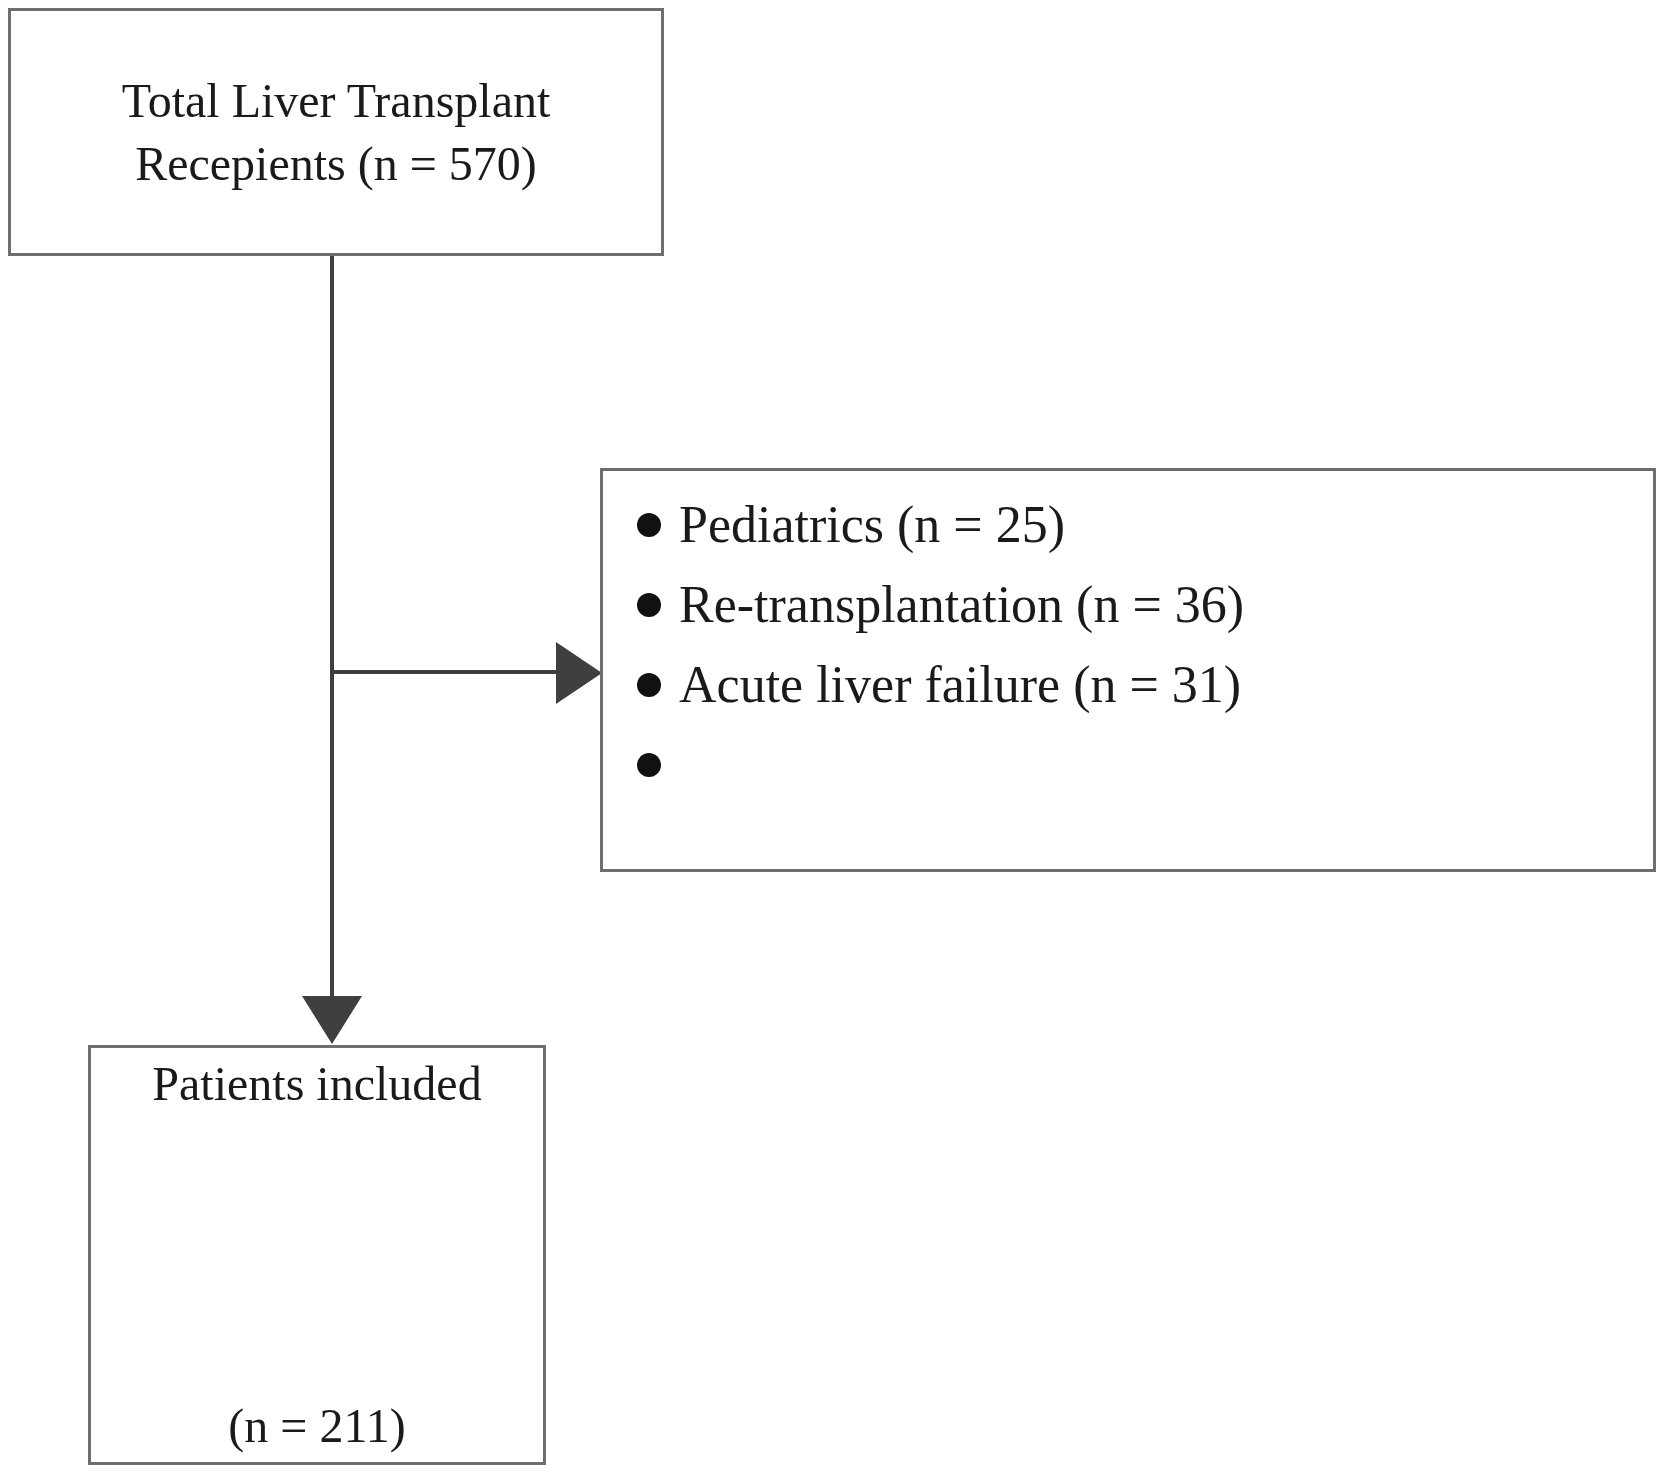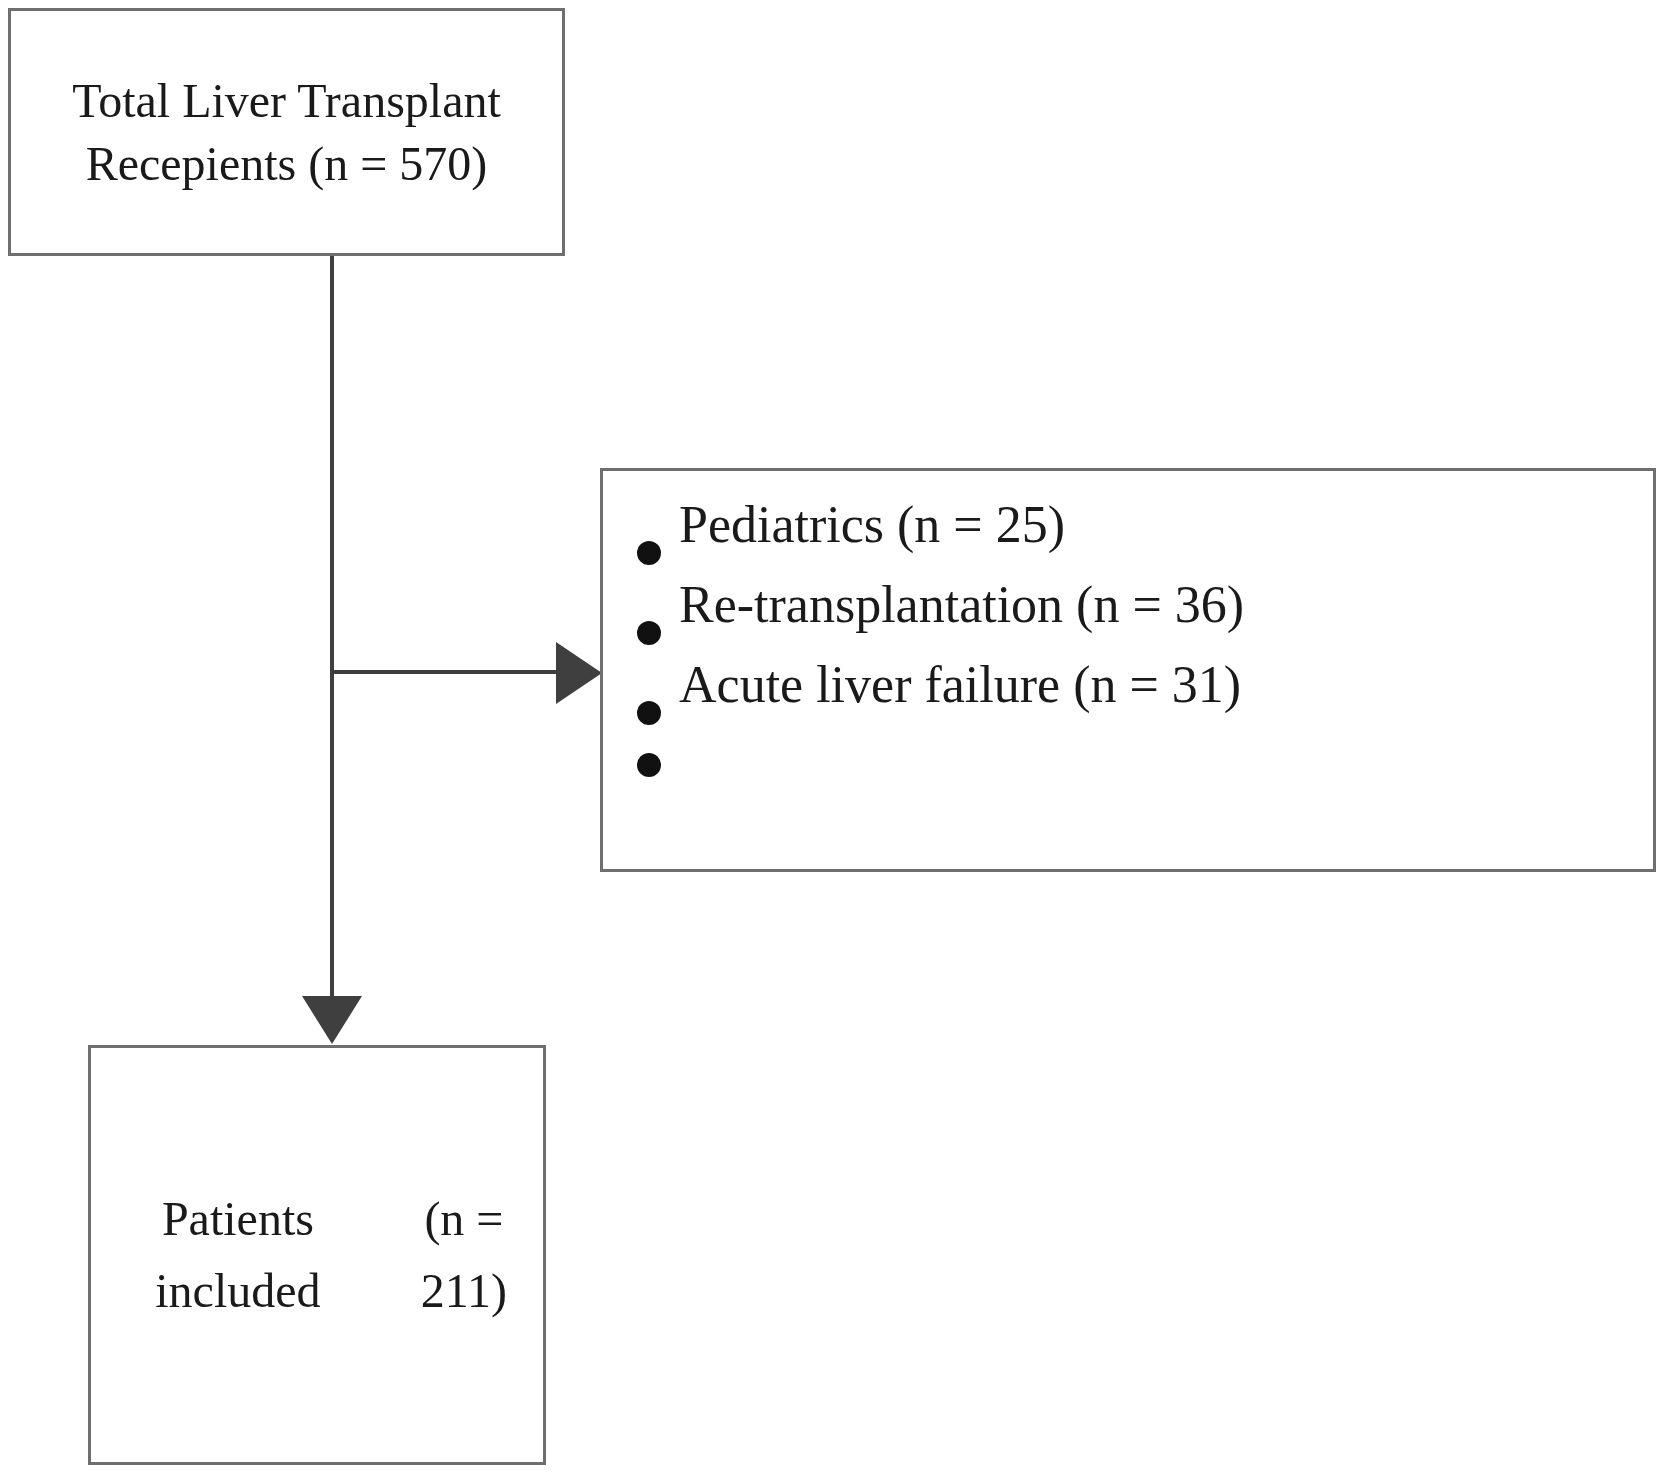--- a/index.html
+++ b/index.html
@@ -5,37 +5,37 @@
   html, body { margin:0; padding:0; background:#ffffff; }
   .canvas {
     position:relative; width:1667px; height:1476px; background:var(--background,#fff);
     font-family:"Liberation Serif", serif; color:var(--text,#1a1a1a); overflow:hidden;
   }
   .box {
     position:absolute; box-sizing:border-box; background:#fff;
     border:3px solid var(--border,#6e6e6e);
   }
   .top-box {
-    left:8px; top:8px; width:557px; height:248px;
+    left:8px; top:8px; width:656px; height:248px;
     display:flex; flex-direction:column; justify-content:center; align-items:center;
     font-size:48px; line-height:1.32; text-align:center;
   }
   .excl-box {
     left:600px; top:468px; width:1056px; height:404px;
     padding:14px 20px 14px 34px; font-size:52px;
   }
-  .excl-item { display:flex; align-items:flex-end; line-height:80px; }
+  .excl-item { display:flex; align-items:flex-start; line-height:80px; }
   .bullet {
     width:24px; height:24px; border-radius:50%;
     background:var(--bullet,#111); margin:28px 18px 0 0; flex:none;
   }
   .excl-text div { line-height:80px; }
   .bottom-box {
     left:88px; top:1045px; width:458px; height:420px;
-    display:flex; flex-direction:row; justify-content:center; align-items:center;
+    display:flex; flex-direction:column; justify-content:space-between; align-items:center;
     font-size:48px; line-height:1.5; text-align:center;
   }
   .v-line {
     position:absolute; left:330px; top:256px; width:4px; height:740px;
     background:var(--line,#3f3f3f);
   }
   .h-line {
     position:absolute; left:332px; top:670px; width:226px; height:4px;
     background:var(--line,#3f3f3f);
   }

